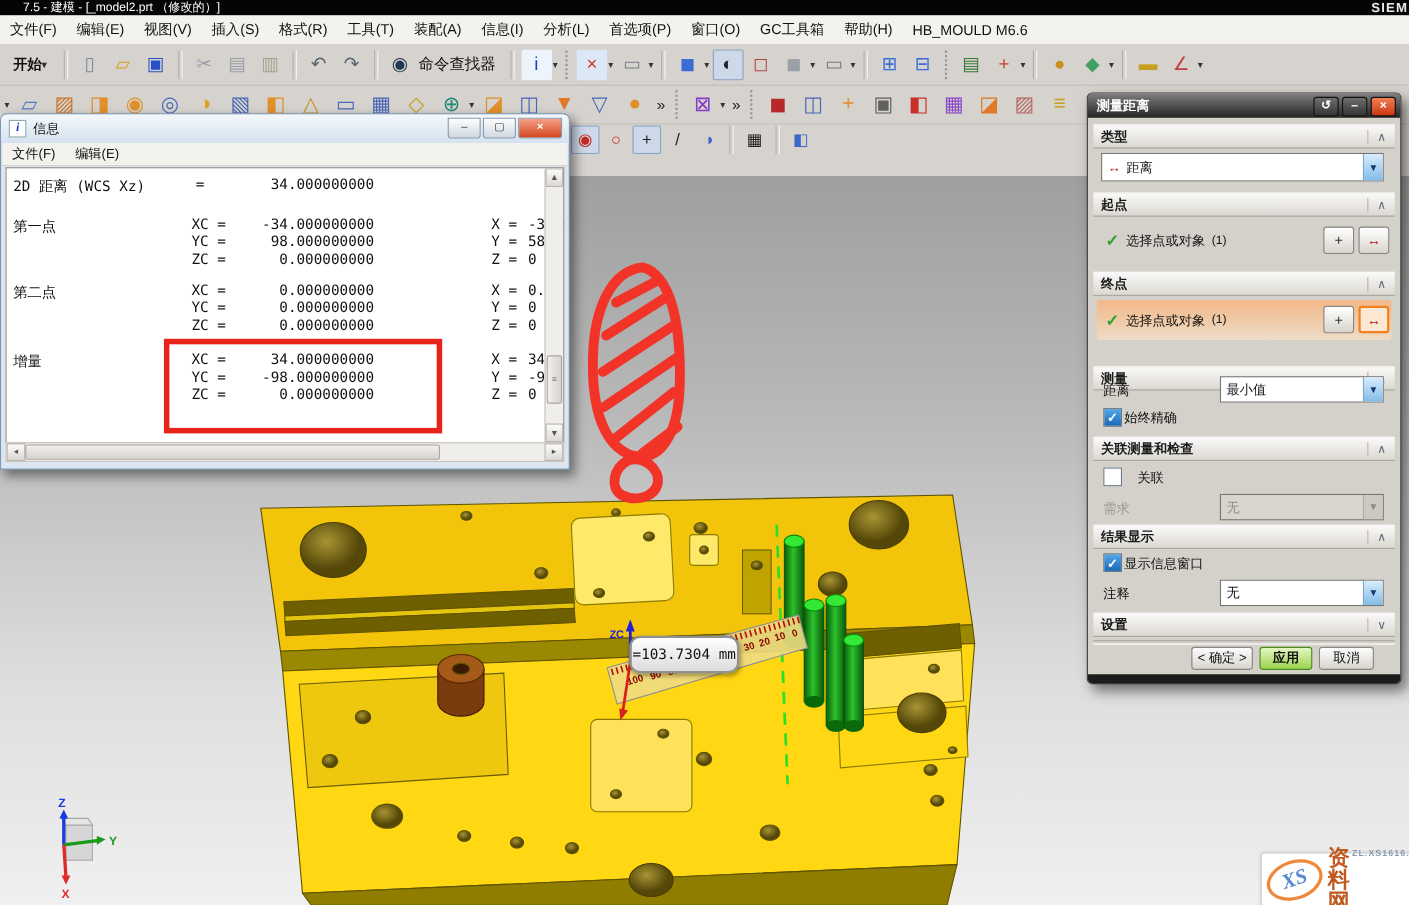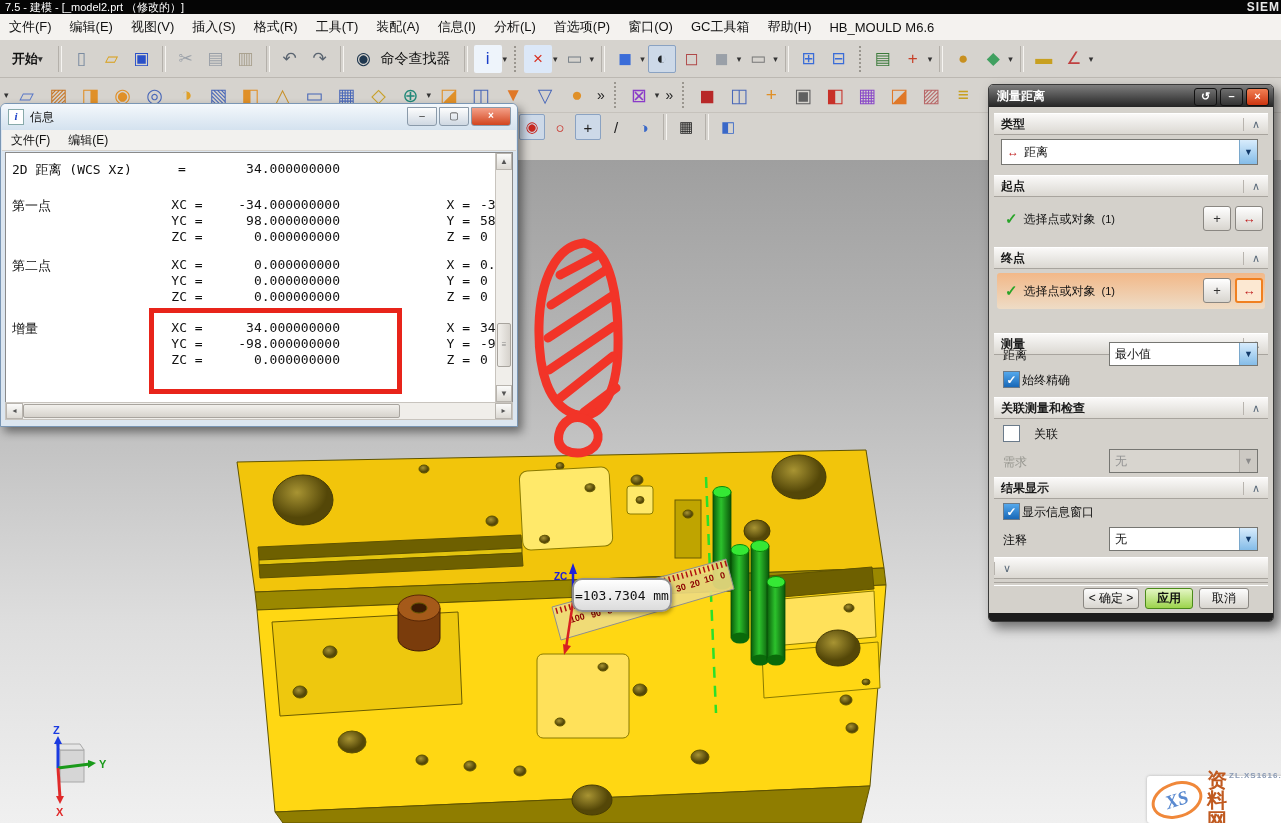--- a/index.html
+++ b/index.html
@@ -1,20 +1,20 @@
 <!DOCTYPE html>
 <html><head>
 <meta charset="utf-8">
 <style>
   html,body{margin:0;padding:0;background:#888;}
   #screen{position:relative;width:1281px;height:823px;overflow:hidden;
     font-family:"Liberation Sans",sans-serif;background:#d6d3ce;user-select:none;}
   
   .titlebar{position:absolute;top:0;left:0;right:0;height:14px;background:#050505;color:#fff;
-    font-size:11px;line-height:14px;padding-left:5px;white-space:nowrap;}
+    font-size:11px;line-height:14px;padding-left:21px;white-space:nowrap;}
   .brand{position:absolute;right:1px;top:0;font-weight:bold;font-size:12px;letter-spacing:1px;color:#e8e8e8;}
   .menubar{position:absolute;top:14px;left:0;right:0;height:26px;background:#f4f2ef;
     border-bottom:1px solid #c6c2bc;display:flex;align-items:center;font-size:13px;color:#111;}
   .menubar span{padding:0 9px;cursor:default;}
   
   .tbrow{position:absolute;left:0;right:0;background:#d6d3ce;display:flex;align-items:center;}
   #tb1{top:40px;height:37px;border-bottom:1px solid #bcb8b2;padding-left:4px;}
   #tb2{top:78px;height:34px;border-bottom:1px solid #c6c2bc;padding-left:4px;}
   #tb3{position:absolute;left:518px;top:112px;height:30px;display:flex;align-items:center;}
   .tb-icon{display:inline-flex;align-items:center;justify-content:center;width:26px;height:26px;
@@ -61,21 +61,21 @@
   .iwb.close{width:38px;background:linear-gradient(#f4a088,#d2451f);color:#fff;font-weight:bold;}
   .iw-menu{position:absolute;top:26px;left:1px;right:1px;height:20px;background:#f2f1ee;
     border-bottom:1px solid #d6d2cc;display:flex;align-items:center;font-size:12px;color:#111;}
   .iw-menu span{padding:0 9px;cursor:pointer;}
   .iw-content{position:absolute;left:4px;right:4px;top:48px;height:249px;background:#fff;
     border:1px solid #8a8a8a;overflow:hidden;}
   .iw-line{position:absolute;left:0;right:0;height:16px;font-family:"DejaVu Sans Mono",monospace;
     font-size:13px;color:#111;white-space:pre;}
   .iw-line span{position:absolute;top:0;}
   .iw-name{left:6px;}
-  .iw-c{left:158px;width:46px;text-align:center;}
+  .iw-c{left:168px;width:46px;text-align:left;}
   .iw-v{left:222px;width:112px;text-align:right;}
   .iw-c2{left:424px;width:40px;text-align:right;}
   .iw-v2{left:474px;}
   .iw-redbox{position:absolute;left:143px;top:155px;width:243px;height:76px;border:5px solid #e8241a;z-index:3;}
   .iw-vscroll{position:absolute;right:0;top:0;bottom:0;width:16px;background:#f0eeea;border-left:1px solid #c8c4be;}
   .iw-vscroll .arr{position:absolute;left:0;right:0;height:15px;font-size:8px;text-align:center;line-height:15px;
     color:#555;background:linear-gradient(#fbfbfa,#dcd9d3);border:1px solid #b8b4ae;cursor:pointer;}
   .iw-vscroll .thumb{position:absolute;left:1px;right:1px;top:170px;height:42px;border:1px solid #a8a49e;
     background:linear-gradient(90deg,#f2f0ec,#d6d2cc);border-radius:2px;font-size:8px;color:#888;
     text-align:center;line-height:42px;cursor:pointer;}
@@ -599,20 +599,21 @@
       <span class="chkmark">✓</span>
     </span>
     <span class="chk-label" style="left:33px;top:419px">显示信息窗口</span>
     <span class="dlabel" style="left:14px;top:447px">注释</span>
     <div class="dd" style="left:120px;top:442px;width:142px;height:22px">
       <span class="dd-val">无</span>
       <span class="dd-arrow">▼</span>
     </div>
 
     <div class="dsec" style="top:472px">
+      <span class="dsec-label">设置</span>
       <span class="dsec-chevron">∨</span>
     </div>
 
     <div class="md-groove"></div>
     <button class="dbtn" style="left:94px;top:503px;width:56px">&lt; 确定 &gt;</button>
     <button class="dbtn apply" style="left:156px;top:503px;width:48px">应用</button>
     <button class="dbtn" style="left:210px;top:503px;width:50px">取消</button>
     <div class="md-footer"></div>
   </div>
 

